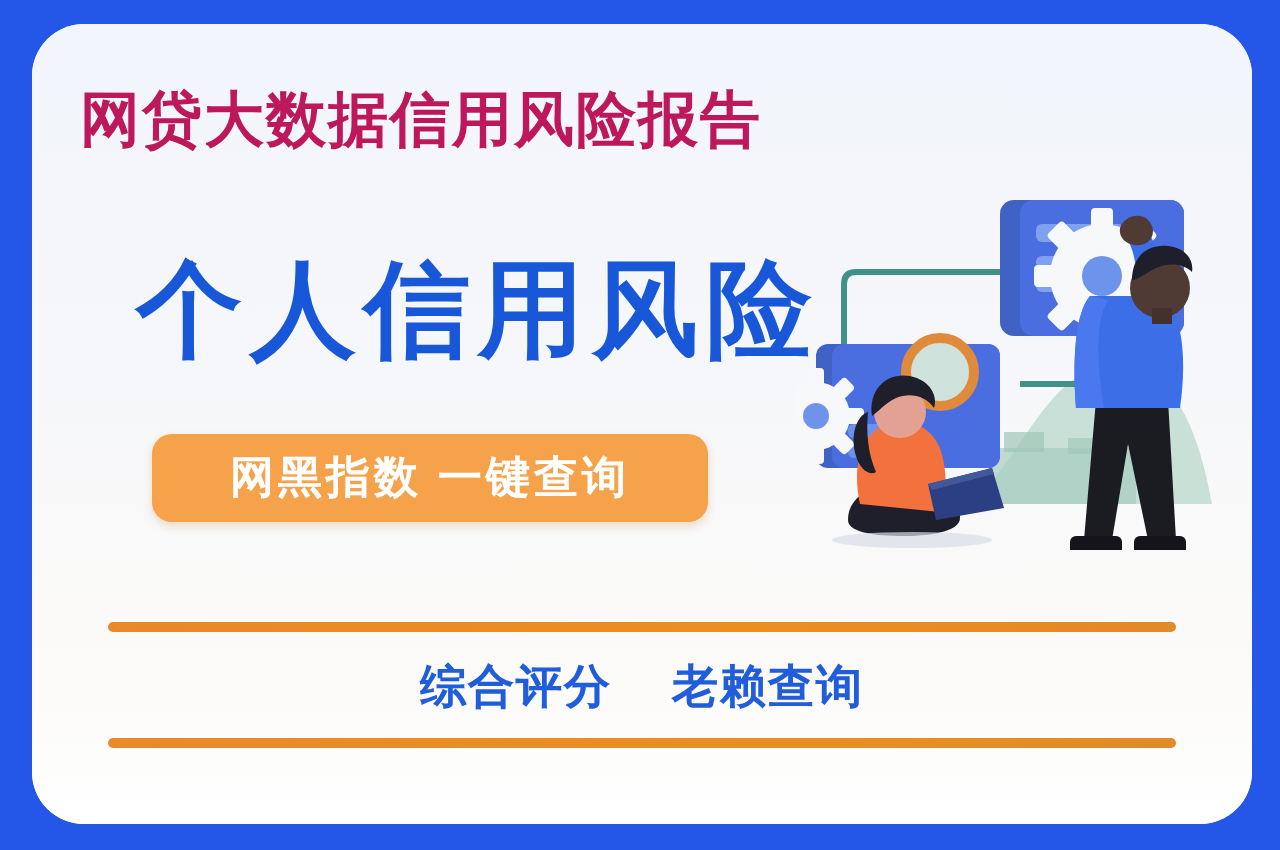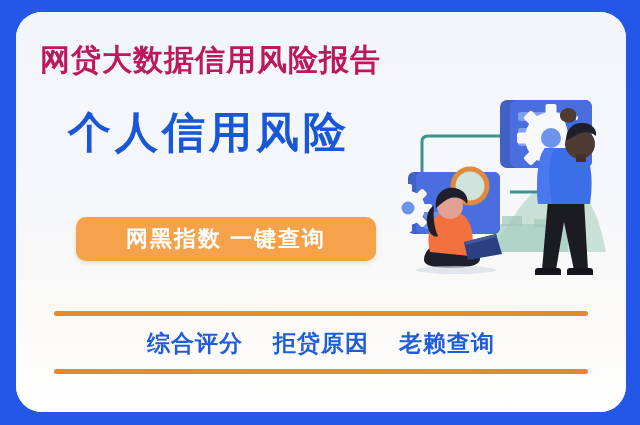--- a/index.html
+++ b/index.html
@@ -29,29 +29,29 @@
   
   .headline{
     position:absolute;left:24px;top:28px;
     font-size:30px;font-weight:bold;
     color:#be185d;
     letter-spacing:1px;
     white-space:nowrap;
     text-shadow:0 1px 0 rgba(255,255,255,.5);
   }
   .subhead{
-    position:absolute;left:52px;top:92px;
-    font-size:43px;font-weight:bold;
+    position:absolute;left:52px;top:108px;
+    font-size:53px;font-weight:bold;
     color:#1857d8;
     letter-spacing:4px;
     white-space:nowrap;
   }
   .cta{
     position:absolute;left:60px;top:205px;
-    width:300px;height:44px;
+    width:278px;height:44px;
     background:#f5a24b;
     border-radius:10px;
     display:flex;align-items:center;justify-content:center;
     box-shadow:0 2px 4px rgba(200,130,40,.25);
   }
   .cta-label{
     color:#ffffff;font-size:22px;font-weight:bold;letter-spacing:2px;
     white-space:nowrap;
   }
 
@@ -93,21 +93,20 @@
 
     <div class="cta">
       <span class="cta-label">网黑指数  一键查询</span>
     </div>
 
     <div class="rule rule-top"></div>
     <div class="rule rule-bottom"></div>
 
     <div class="footer-row">
       <span class="footer-item">综合评分</span>
-      <span class="footer-item">拒贷原因</span>
       <span class="footer-item">老赖查询</span>
     </div>
 
     <div class="illus">
       <svg viewBox="0 0 222 248" xmlns="http://www.w3.org/2000/svg">
 
         <g>
           <path d="M78 196 C104 196 118 138 150 128 C182 118 200 150 208 196 Z" fill="#bfdcd0" opacity="0.85"></path>
           <rect x="96" y="168" width="74" height="28" fill="#a9cfc1" opacity="0.75"></rect>
           <rect x="104" y="160" width="20" height="10" fill="#9ec6b8" opacity="0.7"></rect>

